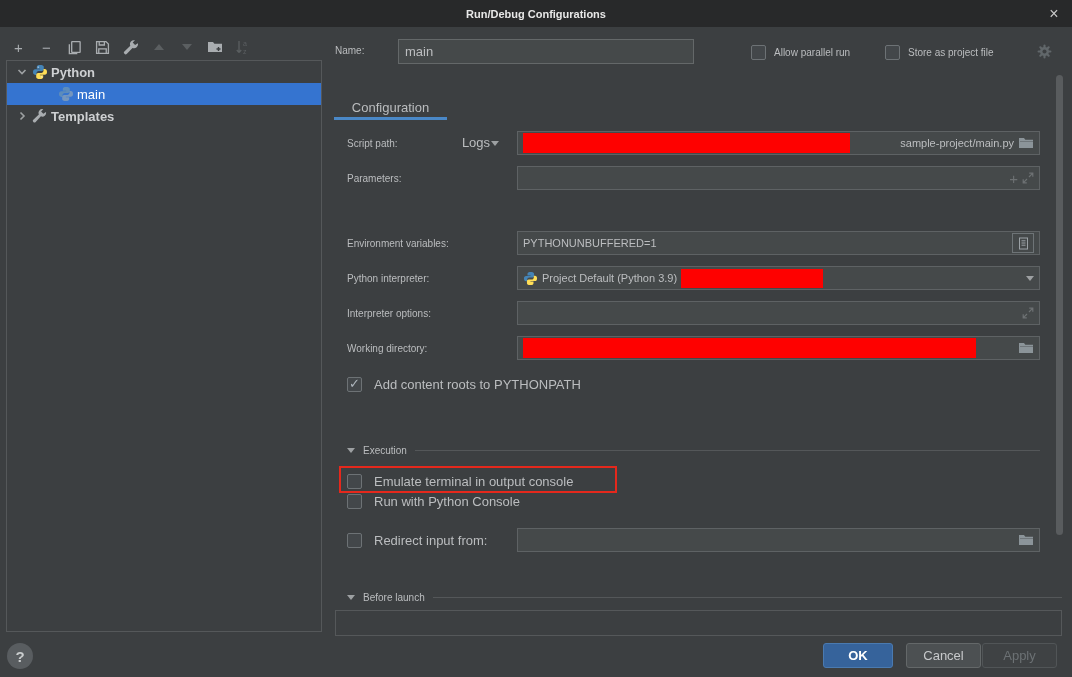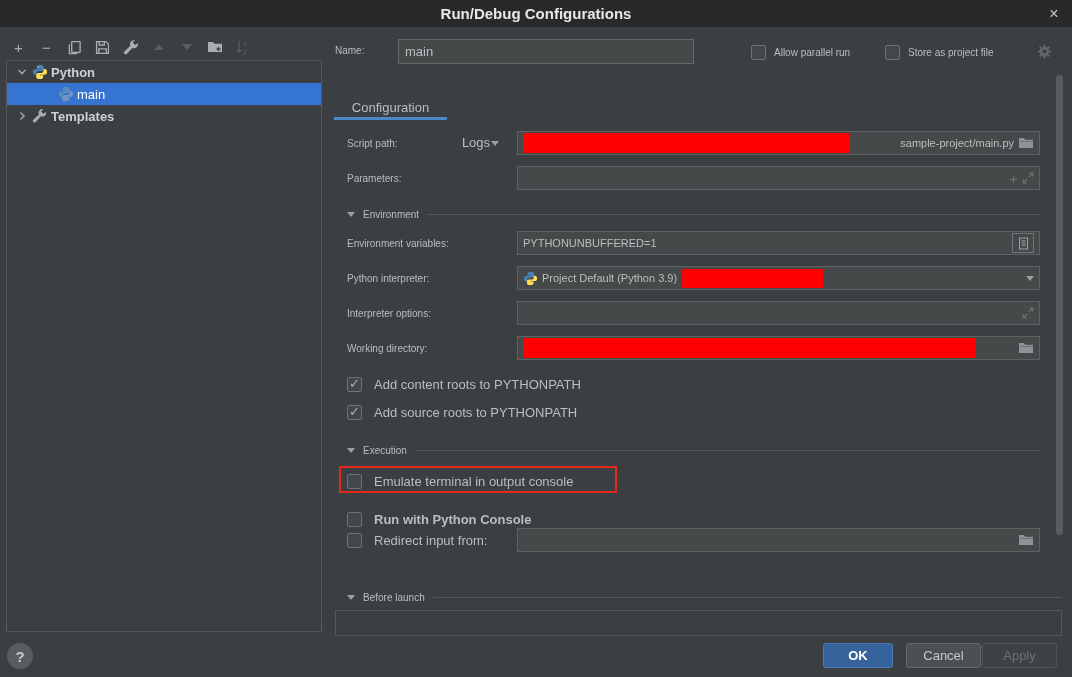--- a/index.html
+++ b/index.html
@@ -4,21 +4,21 @@
 <style>
   * { box-sizing: border-box; margin: 0; padding: 0; }
   html,body { width:1072px; height:677px; }
   body { font-family: "Liberation Sans", sans-serif; background:#3c3f41; overflow:hidden; }
   .dlg { position:relative; width:1072px; height:677px; background:#3c3f41; }
   .abs { position:absolute; }
 
   
   .titlebar { position:absolute; top:0; left:0; width:100%; height:27px; background:#28292a;
               display:flex; align-items:center; justify-content:center; }
-  .titlebar .title { color:#e8e8e8; font-weight:bold; font-size:15px; }
+  .titlebar .title { color:#e8e8e8; font-weight:bold; font-size:11px; }
   .close-btn { position:absolute; right:7px; top:0; height:27px; width:22px; display:flex;
                align-items:center; justify-content:center; color:#c8c8c8; font-size:16px; cursor:default; }
 
   
   .toolbar { position:absolute; left:10px; top:37px; height:20px; display:flex; align-items:center; gap:11px; }
   .tbtn { width:17px; height:18px; display:flex; align-items:center; justify-content:center;
           color:#a9adb0; font-size:15px; }
   .tbtn.disabled { color:#5b5f61; }
   .tri-up { width:0; height:0; border-left:5px solid transparent; border-right:5px solid transparent;
             border-bottom:6px solid #5b5f61; }
@@ -261,25 +261,20 @@
     <span></span>
     <span class="spacer"></span>
     <span class="plus-icon"></span>
     <span class="iconwrap">
       <svg width="12" height="12" viewBox="0 0 12 12" fill="none" stroke="#6d7173" stroke-width="1.2">
         <path d="M7.2 1.2h3.6v3.6M10.8 1.2 7 5M4.8 10.8H1.2V7.2M1.2 10.8 5 7"></path>
       </svg>
     </span>
   </div>
 
-  <div class="sect" style="top:206px;">
-    <span class="tri-dn lit"></span>
-    <span class="lbl">Environment</span>
-    <span class="line"></span>
-  </div>
 
   <div class="rowlbl" style="top:231px;">
     <span class="lbl">Environment variables:</span>
   </div>
   <div class="fld" style="top:231px;">
     <span>PYTHONUNBUFFERED=1</span>
     <span class="spacer"></span>
     <span class="envbtn">
       <span class="iconwrap">
         <svg width="11" height="13" viewBox="0 0 11 13" fill="none" stroke="#9ba1a5" stroke-width="1">
@@ -330,38 +325,34 @@
           <path fill="#8b9499" d="M1 2h5l1.3 1.7H15V12H1z"></path>
           <path fill="#3c3f41" d="M2 5h13v1H2z" opacity=".35"></path>
         </svg>
     </span>
   </div>
 
   <div class="cbrow" style="top:375px;">
     <span class="cb checked"></span>
     <span class="lbl">Add content roots to PYTHONPATH</span>
   </div>
-  <div class="cbrow" style="top:403px;">
-    <span class="cb checked"></span>
-    <span class="lbl">Add source roots to PYTHONPATH</span>
-  </div>
 
   <div class="sect" style="top:442px;">
     <span class="tri-dn lit"></span>
     <span class="lbl">Execution</span>
     <span class="line"></span>
   </div>
 
   <div class="cbrow" style="top:472px;">
     <span class="cb"></span>
     <span class="lbl">Emulate terminal in output console</span>
   </div>
   <div class="annot"></div>
 
-  <div class="cbrow" style="top:510px;font-weight:bold;">
+  <div class="cbrow" style="top:492px;">
     <span class="cb"></span>
     <span class="lbl">Run with Python Console</span>
   </div>
 
   <div class="cbrow" style="top:531px;">
     <span class="cb"></span>
     <span class="lbl">Redirect input from:</span>
   </div>
   <div class="fld" style="top:528px;">
     <span></span>

